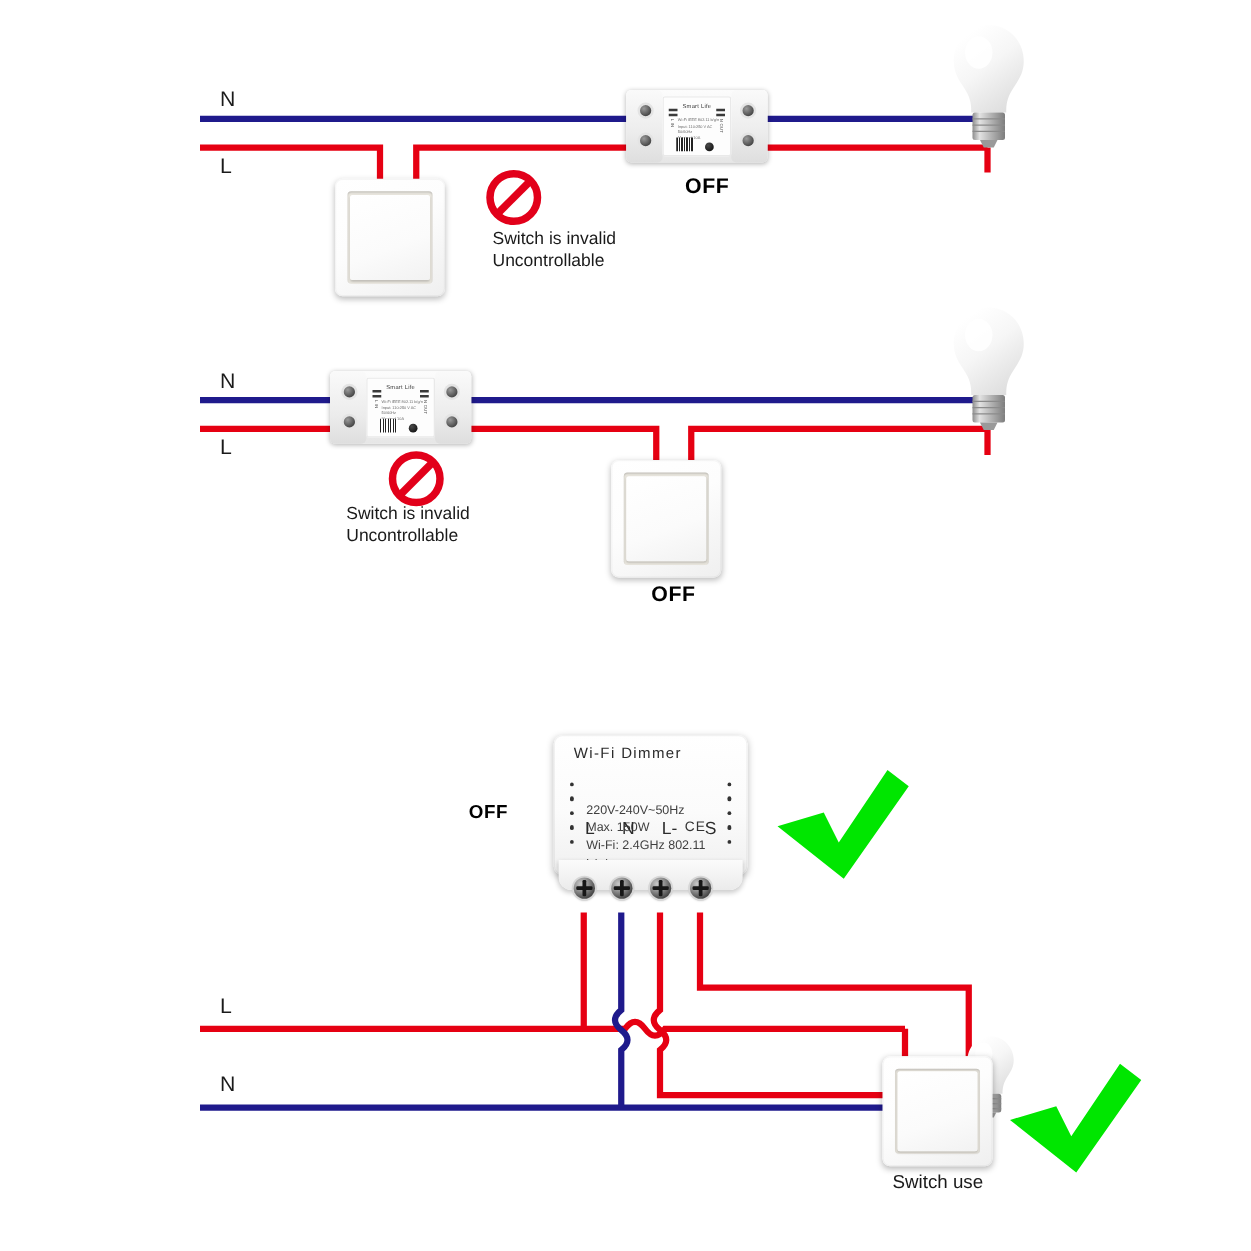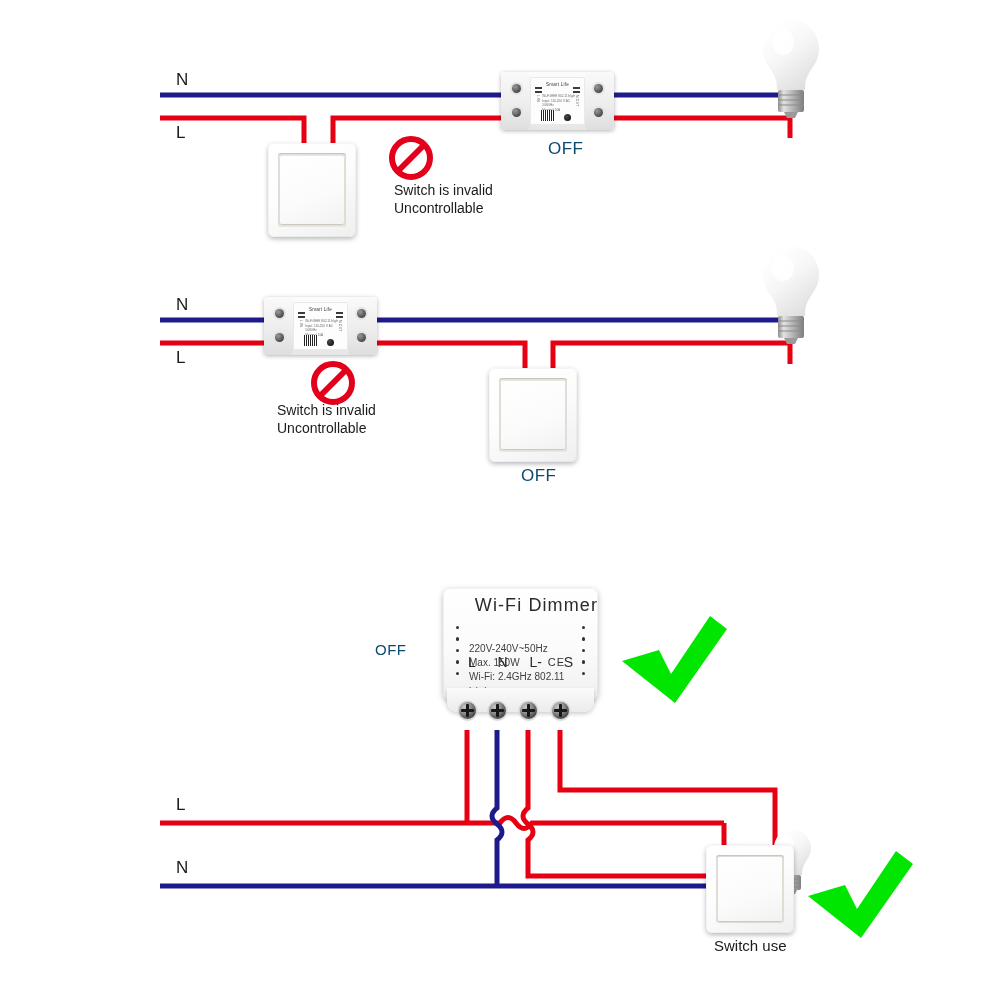--- a/index.html
+++ b/index.html
@@ -6,21 +6,21 @@
   html,body{margin:0;padding:0;background:#ffffff;}
   body{
     width:1001px;height:1001px;position:relative;overflow:hidden;
     font-family:"Liberation Sans","DejaVu Sans",sans-serif;
     -webkit-font-smoothing:antialiased;
   }
   #stage{position:absolute;left:0;top:0;width:1001px;height:1001px;}
   svg#wires{position:absolute;left:0;top:0;width:1001px;height:1001px;pointer-events:none;}
 
   .lbl{position:absolute;color:#1a1a1a;font-size:14px;line-height:1.25;white-space:pre;}
-  .off-lbl{position:absolute;color:#0c4a6e;font-size:17px;font-weight:normal;letter-spacing:.5px;}
+  .off-lbl{position:absolute;color:#000000;font-size:17px;font-weight:bold;letter-spacing:.5px;}
   .wire-lbl{position:absolute;color:#1a1a1a;font-size:17px;}
 
   
   #banner{
     position:absolute;background:#e30613;color:#fff;
     font-size:27px;font-weight:bold;letter-spacing:.3px;
     padding:4px 13px 7px 13px;white-space:nowrap;
   }
 
   
@@ -100,22 +100,22 @@
   .relay .hbar{position:absolute;height:1.5px;background:#3a3a3a;}
 
   
   #dimmer{
     position:absolute;
     background:linear-gradient(180deg,#ffffff 0%,#fbfbfb 55%,#f0f0f0 100%);
     border-radius:7px;
     box-shadow:0 2px 6px rgba(0,0,0,.26), inset 0 0 0 1px rgba(0,0,0,.05);
   }
   #dimmer .d-title{
-    position:absolute;left:16px;right:0;top:7px;text-align:right;
-    font-size:18px;color:#2b2b2b;letter-spacing:1.1px;
+    position:absolute;left:16px;right:0;top:7px;text-align:left;
+    font-size:12px;color:#2b2b2b;letter-spacing:1.1px;
   }
   #dimmer .d-spec{
     position:absolute;left:26px;top:22px;right:10px;
     font-size:10px;color:#3f3f3f;line-height:1.42;white-space:pre-line;margin-top:32px;
   }
   #dimmer .dots{position:absolute;display:flex;flex-direction:column;gap:8px;}
   #dimmer .dots span{width:3.4px;height:3.4px;border-radius:50%;background:#333;display:block;}
   #dimmer .dots.left{left:13px;top:38px;}
   #dimmer .dots.right{right:13px;top:38px;}
   #dimmer .marks{position:absolute;right:33px;top:68px;font-size:11px;color:#333;letter-spacing:1px;}

